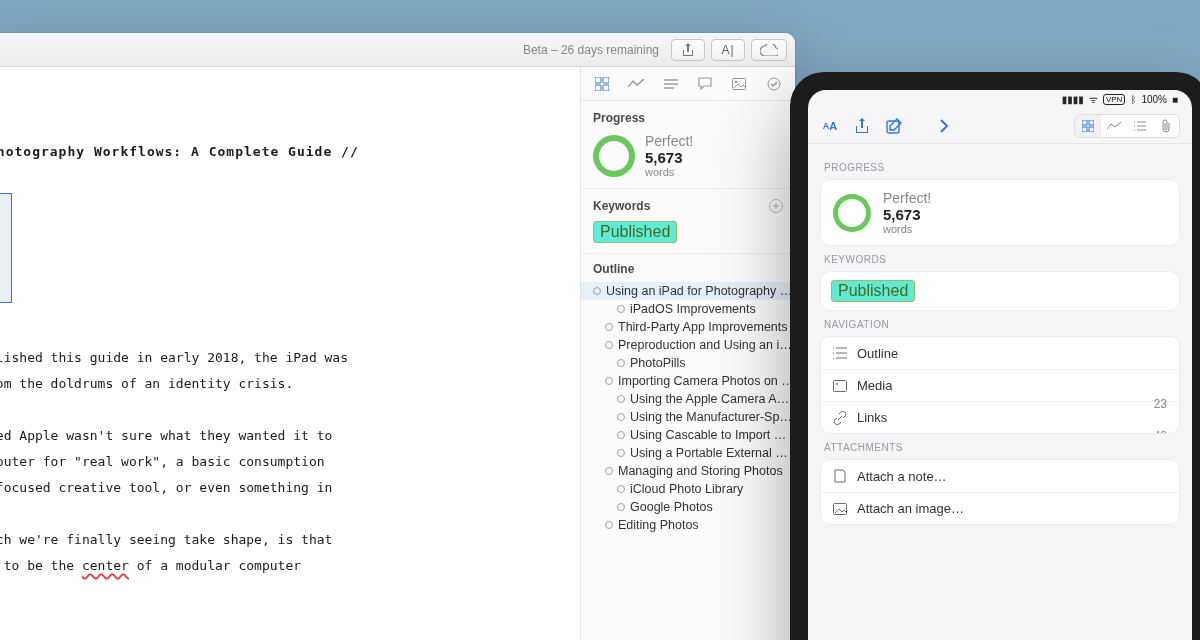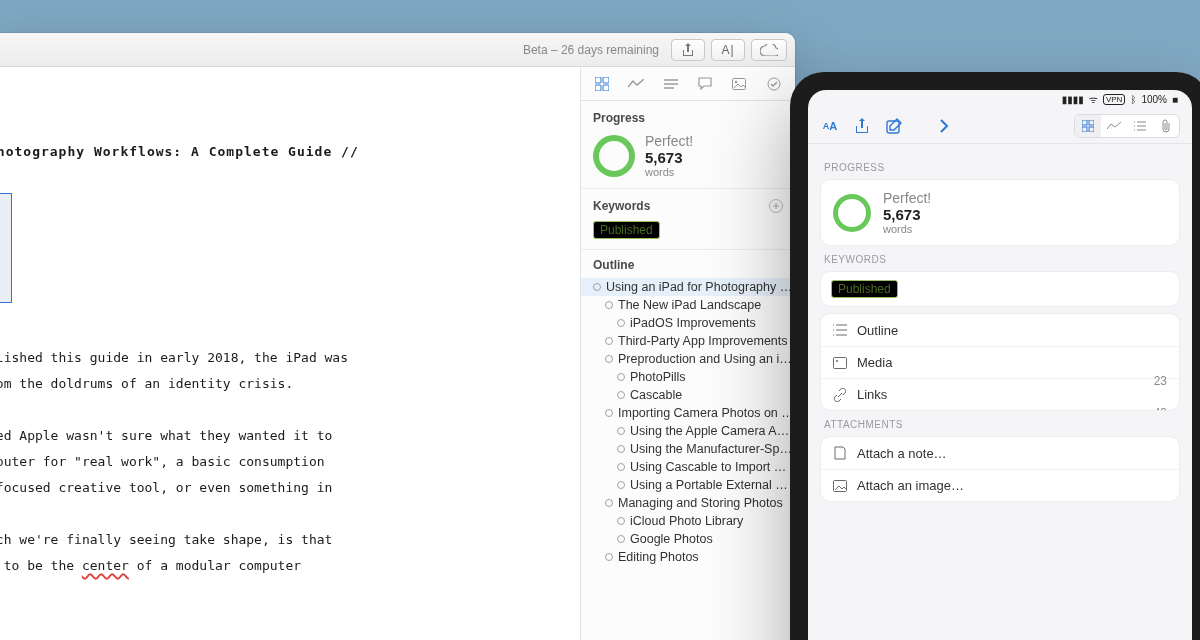--- a/index.html
+++ b/index.html
@@ -62,22 +62,22 @@
 .progress-row { display:flex; align-items:center; gap:10px; }
 .ring { width:42px; height:42px; border-radius:50%;
   background: conic-gradient(#69c85a 0 360deg);
   position:relative;
 }
 .ring::after{content:"";position:absolute;inset:6px;border-radius:50%;background:#fcfcfc;}
 .prog-text .perfect{font-size:14px;color:#888;}
 .prog-text .count{font-size:15px;font-weight:600;color:#222;line-height:1.15;}
 .prog-text .unit{font-size:11px;color:#888;}
 .kw-chip{
-  display:inline-block;border:1px solid #9bbf5e;background:#000000;color:#4a6b20;
-  font-size:12px;padding:1px 6px;border-radius:3px;
+  display:inline-block;border:1px solid #9bbf5e;background:#5eead4;color:#4a6b20;
+  font-size:16px;padding:1px 6px;border-radius:3px;
 }
 .section.outline{flex:1;padding:8px 0 0 0;display:flex;flex-direction:column;}
 .out-title{font-size:12px;font-weight:600;color:#4a4a4a;padding:0 12px 6px;}
 .outline-list{flex:1;overflow:hidden;font-size:12.5px;color:#333;}
 .ol-item{display:flex;align-items:center;gap:5px;padding:2px 0 2px 12px;white-space:nowrap;overflow:hidden;text-overflow:ellipsis;}
 .ol-item.sel{background:#e6f0fb;}
 .ol-bullet{width:8px;height:8px;border:1px solid #9aa3ad;border-radius:50%;flex:none;}
 .ind1{padding-left:24px}.ind2{padding-left:36px}
 
 .plus-sm { width:14px; height:14px; border:1px solid #bbb; border-radius:50%; position:relative; color:#aaa;}
@@ -222,43 +222,35 @@
         <span class="kw-chip">Published</span>
       </div>
 
       <div class="section outline">
         <div class="out-title">Outline</div>
         <div class="outline-list" id="outline-list">
             <div class="ol-item sel">
               <span class="ol-bullet"></span>
               <span style="overflow: hidden; text-overflow: ellipsis;">Using an iPad for Photography Wor…</span>
             </div>
+            <div class="ol-item ind2">
+              <span class="ol-bullet"></span>
+              <span style="overflow: hidden; text-overflow: ellipsis;">iPadOS Improvements</span>
+            </div>
             <div class="ol-item ind1">
               <span class="ol-bullet"></span>
-              <span style="overflow: hidden; text-overflow: ellipsis;">The New iPad Landscape</span>
-            </div>
-            <div class="ol-item ind2">
-              <span class="ol-bullet"></span>
-              <span style="overflow: hidden; text-overflow: ellipsis;">iPadOS Improvements</span>
+              <span style="overflow: hidden; text-overflow: ellipsis;">Third-Party App Improvements</span>
             </div>
             <div class="ol-item ind1">
               <span class="ol-bullet"></span>
-              <span style="overflow: hidden; text-overflow: ellipsis;">Third-Party App Improvements</span>
-            </div>
-            <div class="ol-item ind1">
-              <span class="ol-bullet"></span>
               <span style="overflow: hidden; text-overflow: ellipsis;">Preproduction and Using an iPad…</span>
             </div>
             <div class="ol-item ind2">
               <span class="ol-bullet"></span>
               <span style="overflow: hidden; text-overflow: ellipsis;">PhotoPills</span>
-            </div>
-            <div class="ol-item ind2">
-              <span class="ol-bullet"></span>
-              <span style="overflow: hidden; text-overflow: ellipsis;">Cascable</span>
             </div>
             <div class="ol-item ind1">
               <span class="ol-bullet"></span>
               <span style="overflow: hidden; text-overflow: ellipsis;">Importing Camera Photos on an i…</span>
             </div>
             <div class="ol-item ind2">
               <span class="ol-bullet"></span>
               <span style="overflow: hidden; text-overflow: ellipsis;">Using the Apple Camera Adapt…</span>
             </div>
             <div class="ol-item ind2">
@@ -364,20 +356,21 @@
           <div class="count">5,673</div>
           <div class="unit">words</div>
         </div>
       </div>
 
       <div class="sec-label">KEYWORDS</div>
       <div class="card" style="padding:8px 10px;">
         <span class="kw-chip">Published</span>
       </div>
 
+      <div class="sec-label">NAVIGATION</div>
       <div class="nav-card">
         <div class="nav-row">
           <svg class="nicon" width="14" height="12" viewBox="0 0 14 12">
               <path d="M3 1h11M3 6h11M3 11h11M0 1h1M0 6h1M0 11h1" stroke="currentColor"></path>
             </svg>
           <span>Outline</span>
         </div>
         <div class="nav-row">
           <svg class="nicon" width="14" height="12" viewBox="0 0 14 12">
               <rect x=".5" y=".5" width="13" height="11" rx="1" fill="none" stroke="currentColor"></rect>

